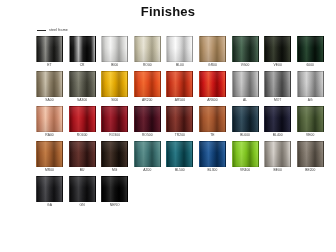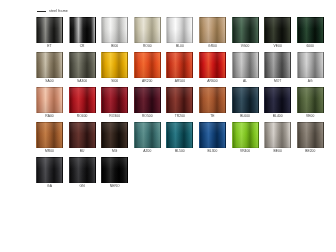--- a/index.html
+++ b/index.html
@@ -86,20 +86,21 @@
     letter-spacing: 0.05px;
     white-space: nowrap;
     overflow: hidden;
   }
 </style>
 </head>
 <body>
 
 <div class="page">
 
+  <div class="title">Finishes</div>
 
   <div class="legend">
     <span class="legend-dash"></span>
     <span class="legend-label">steel frame</span>
   </div>
 
   <div class="grid">
       <div class="row">
         <div class="cell">
           <div class="swatch" style="background: linear-gradient(90deg, rgb(21, 21, 19) 0%, rgb(58, 58, 56) 14%, rgb(141, 141, 136) 34%, rgb(58, 58, 56) 52%, rgb(21, 21, 19) 68%, rgb(58, 58, 56) 84%, rgb(141, 141, 136) 100%);">

